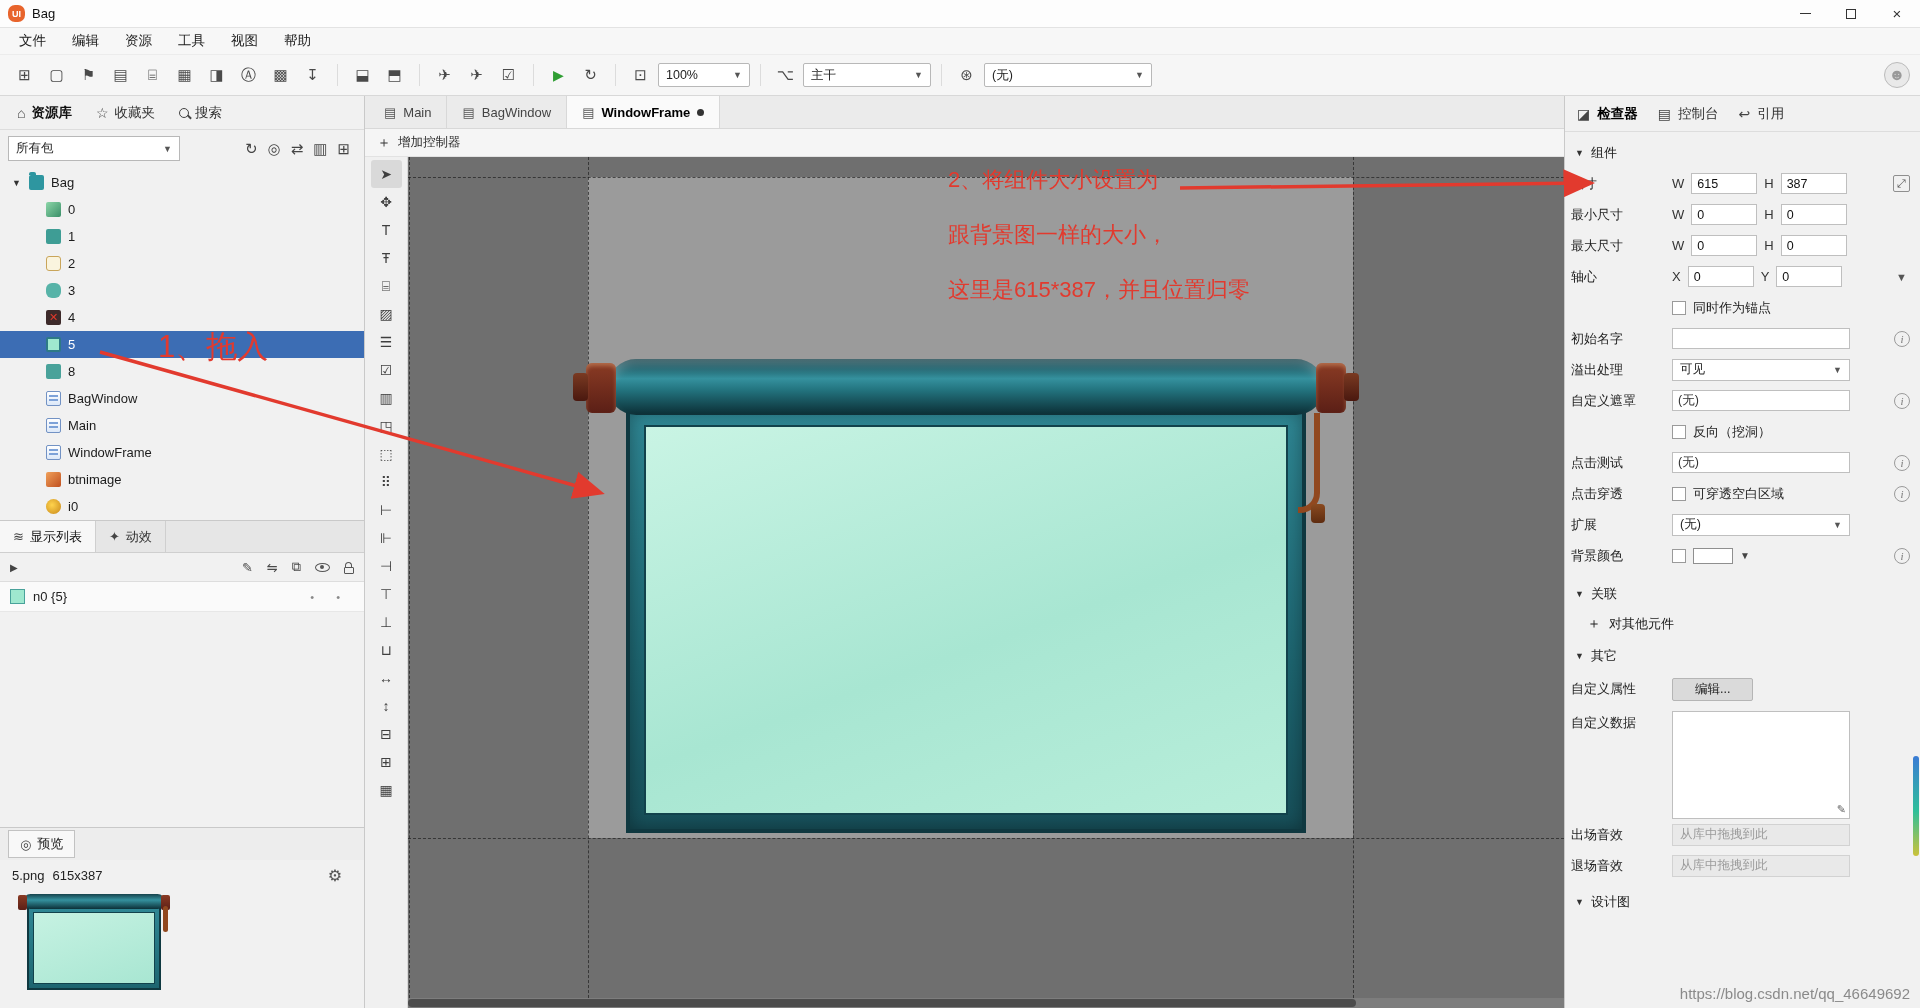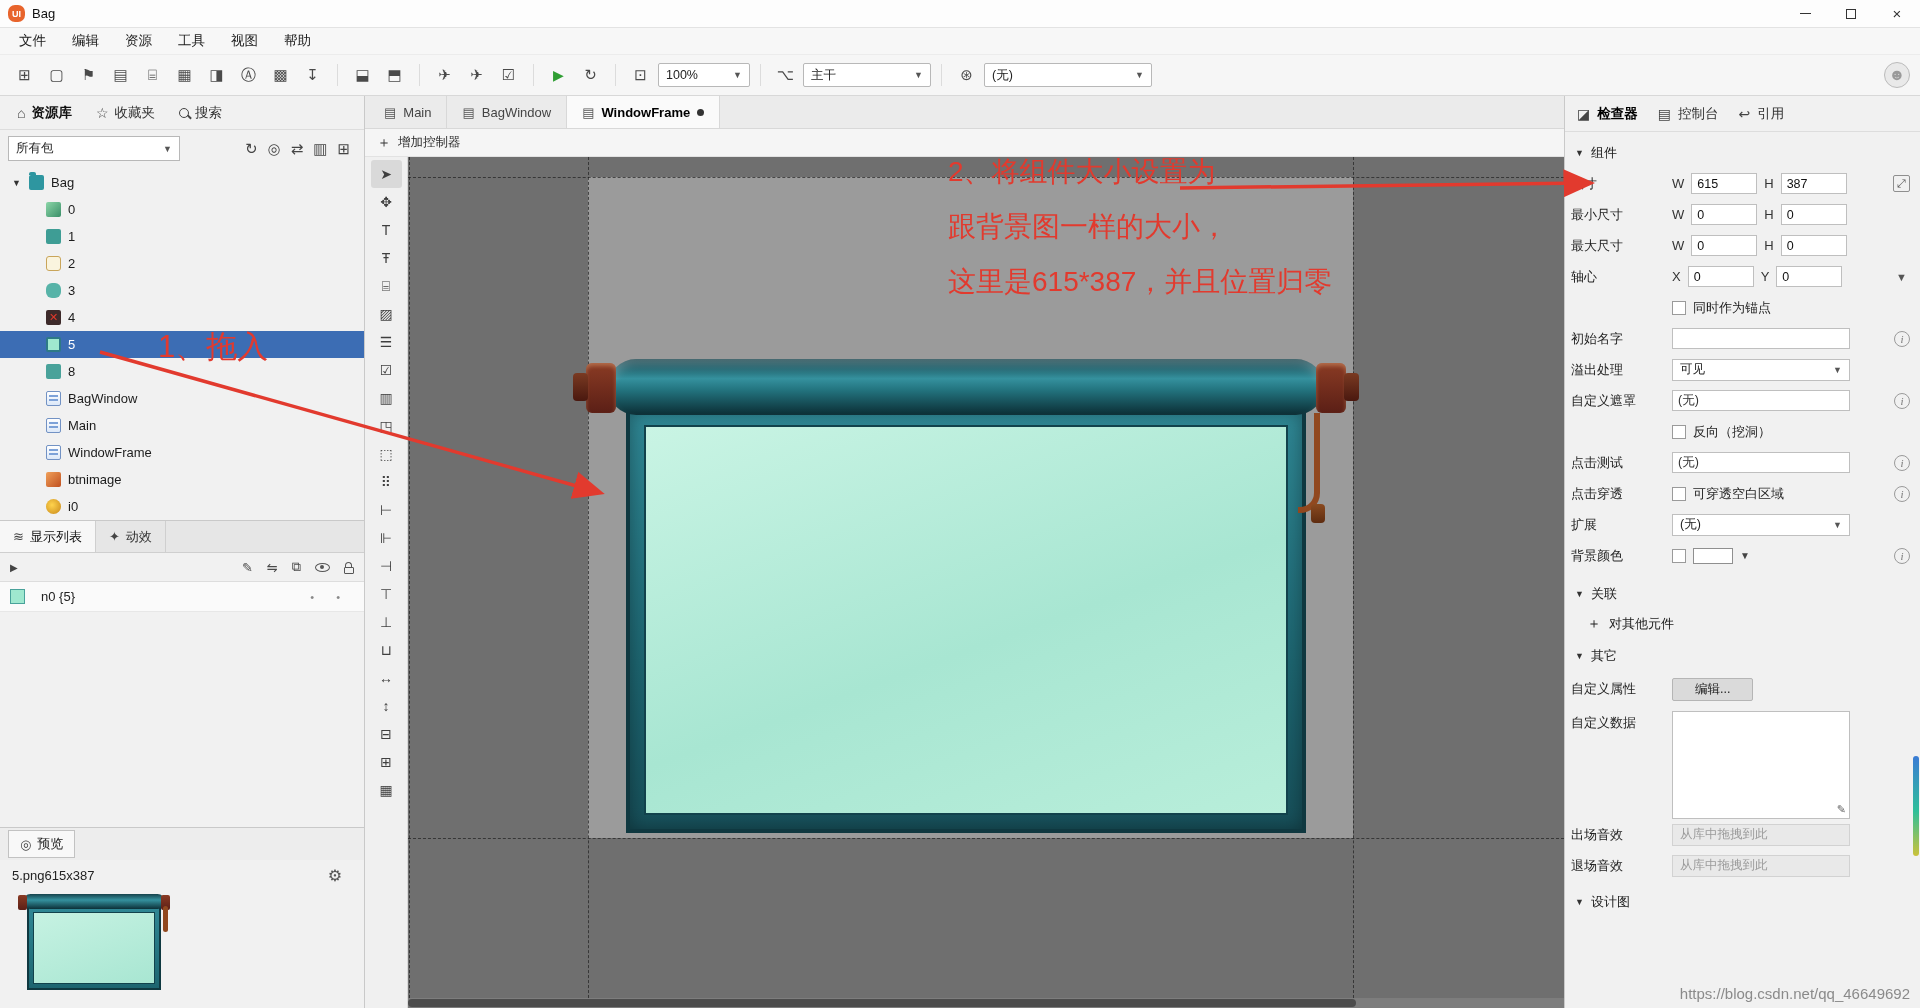--- a/index.html
+++ b/index.html
@@ -77,29 +77,29 @@
   .dl-tab { display: flex; align-items: center; gap: 6px; padding: 0 13px; font-size: 13px; color: #333; border-right: 1px solid #cfcfcf; }
   .dl-tab.active { background: #f7f7f7; color: #111; }
   .dl-tab .ticon { font-size: 13px; color: #444; }
   .dl-toolbar { height: 29px; display: flex; align-items: center; padding: 0 10px; border-bottom: 1px solid #ddd; flex: none; gap: 14px; }
   .dl-toolbar .lead { font-size: 10px; color: #444; margin-right: auto; }
   .dl-toolbar .mi { font-size: 13px; color: #4a4a4a; display: flex; align-items: center; }
   .eye-shape { width: 15px; height: 9px; border: 1.5px solid #555; border-radius: 50%; position: relative; display: inline-block; }
   .eye-shape::after { content: ""; position: absolute; width: 4px; height: 4px; background: #555; border-radius: 50%; top: 1px; left: 4px; }
   .lock-shape { width: 10px; height: 7px; border: 1.5px solid #555; border-radius: 1px; position: relative; display: inline-block; margin-top: 6px; }
   .lock-shape::before { content: ""; position: absolute; width: 5px; height: 5px; border: 1.5px solid #555; border-bottom: none; border-radius: 4px 4px 0 0; top: -6px; left: 0; }
-  .dl-row { height: 30px; display: flex; align-items: center; padding: 0 10px; gap: 16px; background: #fafafa; border-bottom: 1px solid #e7e7e7; flex: none; }
+  .dl-row { height: 30px; display: flex; align-items: center; padding: 0 10px; gap: 8px; background: #fafafa; border-bottom: 1px solid #e7e7e7; flex: none; }
   .dl-swatch { width: 15px; height: 15px; background: #9fe8cf; border: 1px solid #49a29a; }
   .dl-dots { margin-left: auto; display: flex; gap: 22px; padding-right: 14px; color: #888; font-size: 11px; }
   .dl-spacer { flex: 1; background: #f1f1f1; }
 
   .preview-header { height: 33px; border-top: 1px solid #c9c9c9; background: #ededed; display: flex; align-items: center; padding: 0 8px; flex: none; }
   .preview-tab { display: inline-flex; align-items: center; gap: 6px; border: 1px solid #c2c2c2; background: #f8f8f8; padding: 4px 11px; font-size: 13px; }
   .preview-tab .ticon { font-size: 13px; color: #444; }
-  .preview-file-row { height: 30px; display: flex; align-items: center; padding: 0 12px; gap: 0; font-size: 13px; flex: none; }
+  .preview-file-row { height: 30px; display: flex; align-items: center; padding: 0 12px; gap: 8px; font-size: 13px; flex: none; }
   .preview-file-row .gear { margin-left: auto; font-size: 16px; color: #555; padding-right: 10px; }
   .preview-canvas { height: 118px; position: relative; flex: none; }
 
   .mini-scroll { position: absolute; left: 18px; top: 4px; width: 152px; height: 98px; }
   .mini-rod { position: absolute; top: 0; left: 5px; right: 5px; height: 15px; border-radius: 8px; background: linear-gradient(180deg, #16434c, #35919e 40%, #0c3038); }
   .mini-cap { position: absolute; top: 1px; width: 9px; height: 15px; background: linear-gradient(180deg, #8a3b24, #5b1f16); border-radius: 2px; }
   .mini-frame { position: absolute; top: 12px; left: 9px; right: 9px; bottom: 2px; background: linear-gradient(180deg, #2f8794, #1d6570); border: 2px solid #0f3840; }
   .mini-paper { position: absolute; inset: 4px; background: linear-gradient(160deg, #c6f2e2, #a8e6d2); border: 1px solid #12424c; }
   .mini-tassel { position: absolute; right: 2px; top: 12px; width: 5px; height: 26px; background: #91481f; border-radius: 3px; }
 
@@ -166,21 +166,21 @@
   .relation-add .plus { font-size: 14px; }
   .align-top { align-items: flex-start; padding-top: 4px; }
   .align-top .prop-label { padding-top: 3px; }
 
   .edge-strip { position: absolute; right: 1px; top: 660px; width: 6px; height: 100px; background: linear-gradient(180deg, #3a7bd5, #2fbf9a 55%, #cbc23a); border-radius: 3px; }
 
   
   .anno-svg { position: absolute; inset: 0; width: 1920px; height: 1008px; pointer-events: none; z-index: 40; }
   .anno-text { position: absolute; color: #e23a2e; z-index: 41; pointer-events: none; font-weight: 500; }
   .anno-step1 { left: 158px; top: 326px; font-size: 31px; }
-  .anno-step2 { left: 948px; top: 144px; font-size: 28px; line-height: 55px; white-space: nowrap; }
+  .anno-step2 { left: 948px; top: 152px; font-size: 22px; line-height: 55px; white-space: nowrap; }
   .watermark { position: absolute; right: 10px; bottom: 6px; z-index: 42; color: rgba(120,120,120,0.85); font-size: 15px; pointer-events: none; }
 </style>
 </head>
 <body>
 
 <div class="app">
 
   <div class="titlebar">
     <span class="app-badge">UI</span>
     <span class="title-text">Bag</span>

